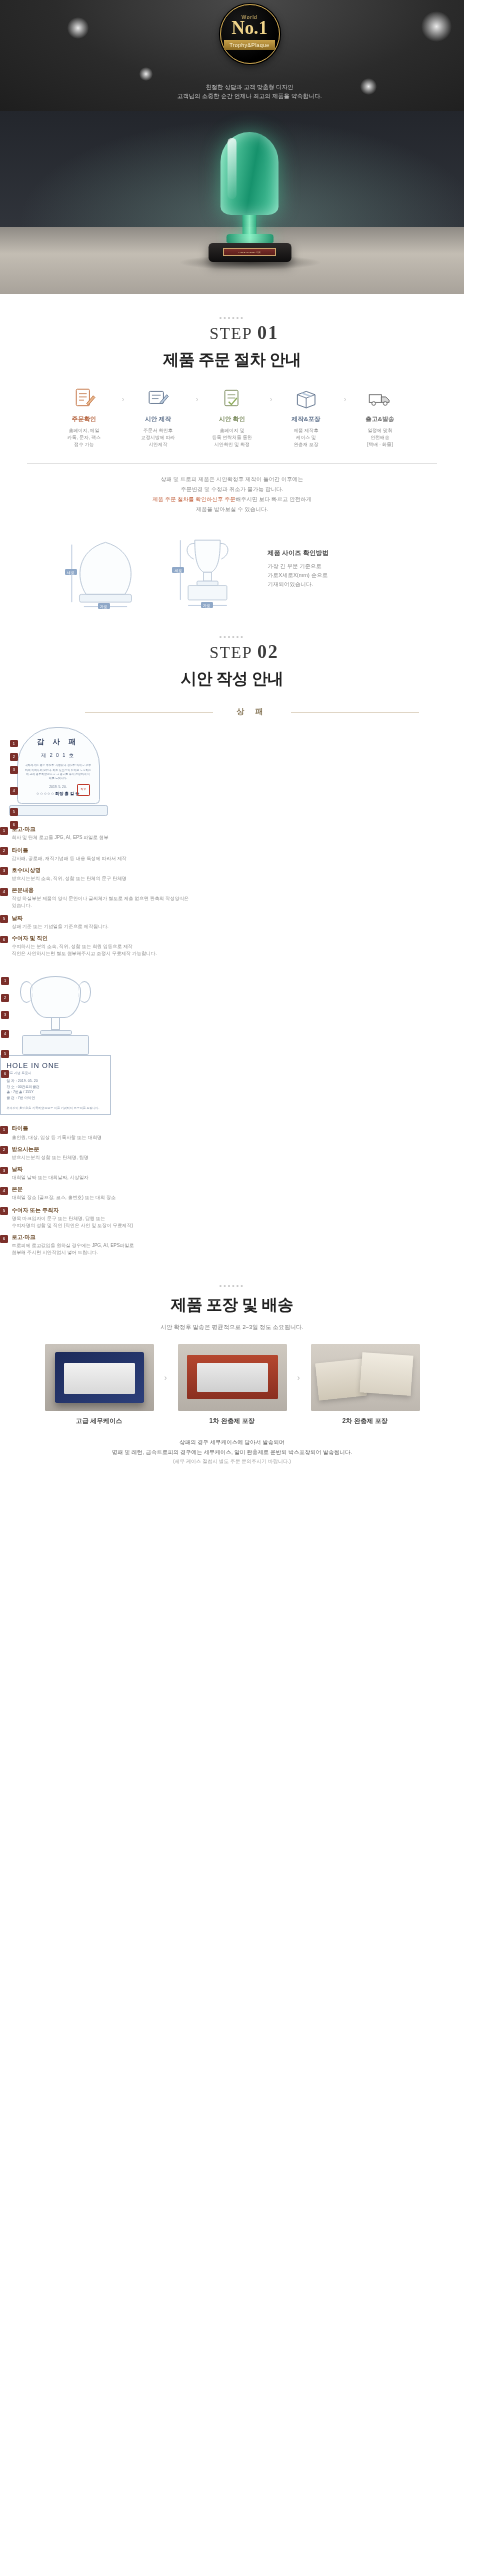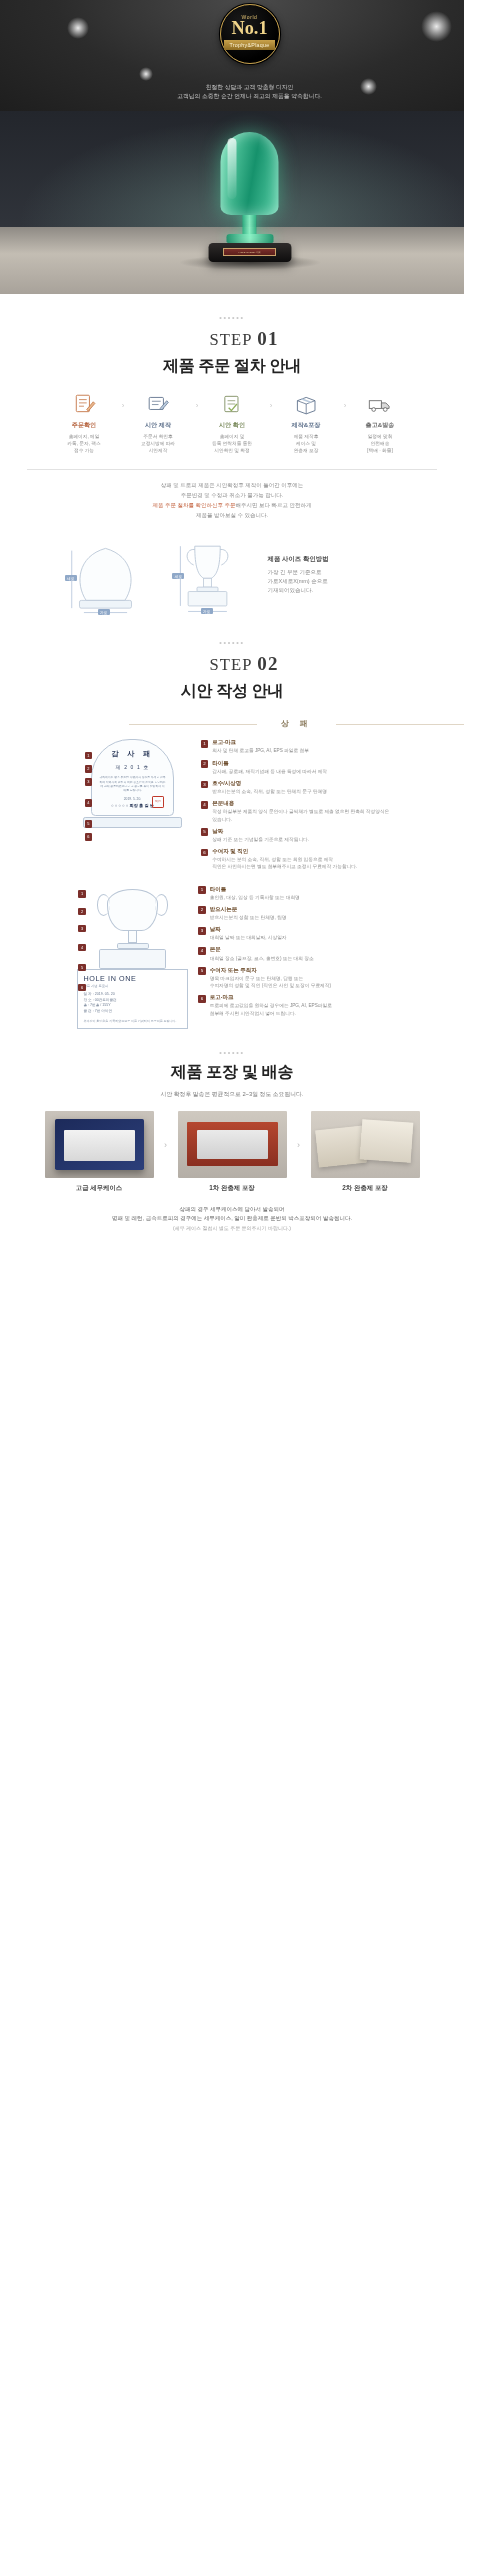--- a/index.html
+++ b/index.html
@@ -160,21 +160,21 @@
     letter-spacing: 1.7px;
     font-size: 7.2px;
     padding-top: 19px;
   }
   .step-no {
     text-align: center;
     font-family: "Liberation Serif", serif;
     font-size: 16.6px;
     color: #3b3b3b;
     letter-spacing: 1.1px;
-    margin-top: 6px;
+    margin-top: 0;
     padding-left: 24px;
   }
   .step-no b { font-size: 19px; }
   .step-title {
     text-align: center;
     font-size: 16px;
     font-weight: bold;
     color: #222;
     margin-top: 5.5px;
     letter-spacing: -0.3px;
@@ -248,27 +248,27 @@
     position: absolute;
     background: #8fa8c8;
     color: #fff;
     font-size: 3.9px;
     padding: 0.6px 2.2px;
     border-radius: 1.1px;
   }
 
   
   .panel-head {
-    display: flex; align-items: center; justify-content: flex-end;
+    display: flex; align-items: center; justify-content: center;
     gap: 24px; margin-top: 16.6px; padding-left: 40px;
   }
   .panel-head .ln { width: 128px; height: 0.6px; background: #e0d6c6; }
   .panel-head .tx { font-size: 7.8px; color: #8a7a5c; letter-spacing: 4.4px; font-weight: bold; }
 
-  .spec-wrap { display: flex; justify-content: center; gap: 10px; margin-top: 10px; }
+  .spec-wrap { display: flex; justify-content: center; gap: 10px; margin-top: 10px; flex-direction: column; }
   .spec-list { width: 189px; }
   .spec-row { display: flex; gap: 3.9px; margin-bottom: 5px; }
   .spec-num {
     flex: 0 0 auto;
     width: 7.8px; height: 7.8px;
     background: #7b2f2a; color: #fff;
     font-size: 4.4px; text-align: center; line-height: 7.8px;
     border-radius: 1.1px; margin-top: 0.6px;
   }
   .spec-body { flex: 1; }

